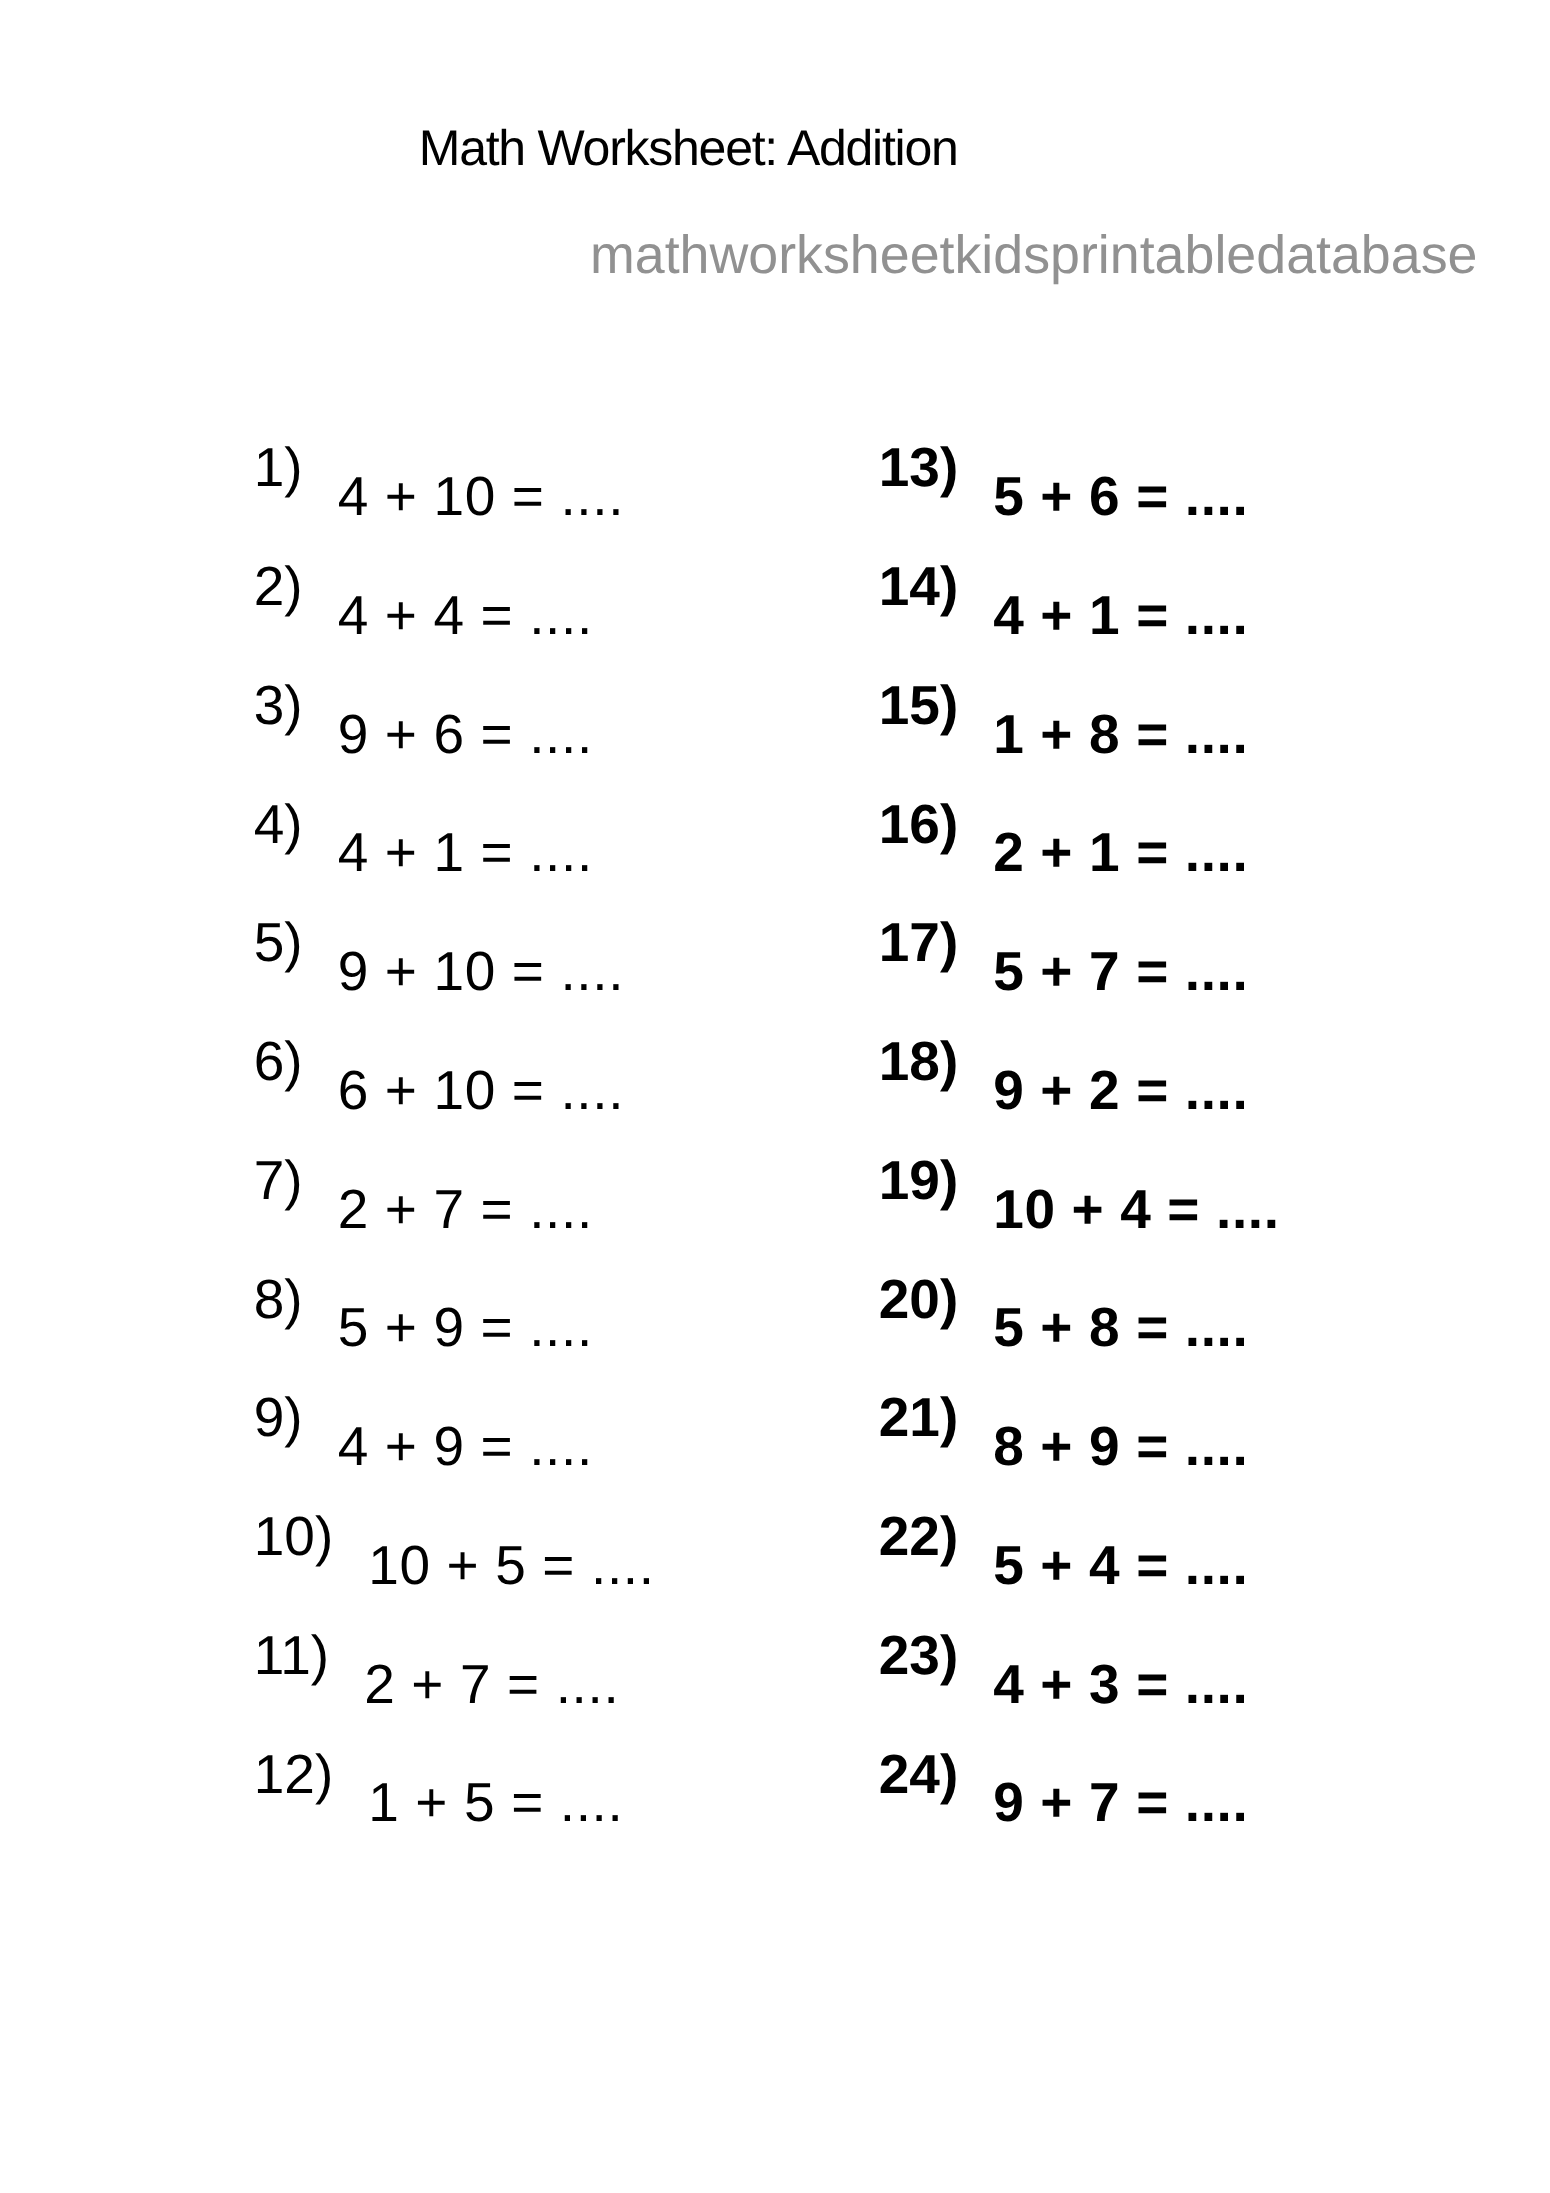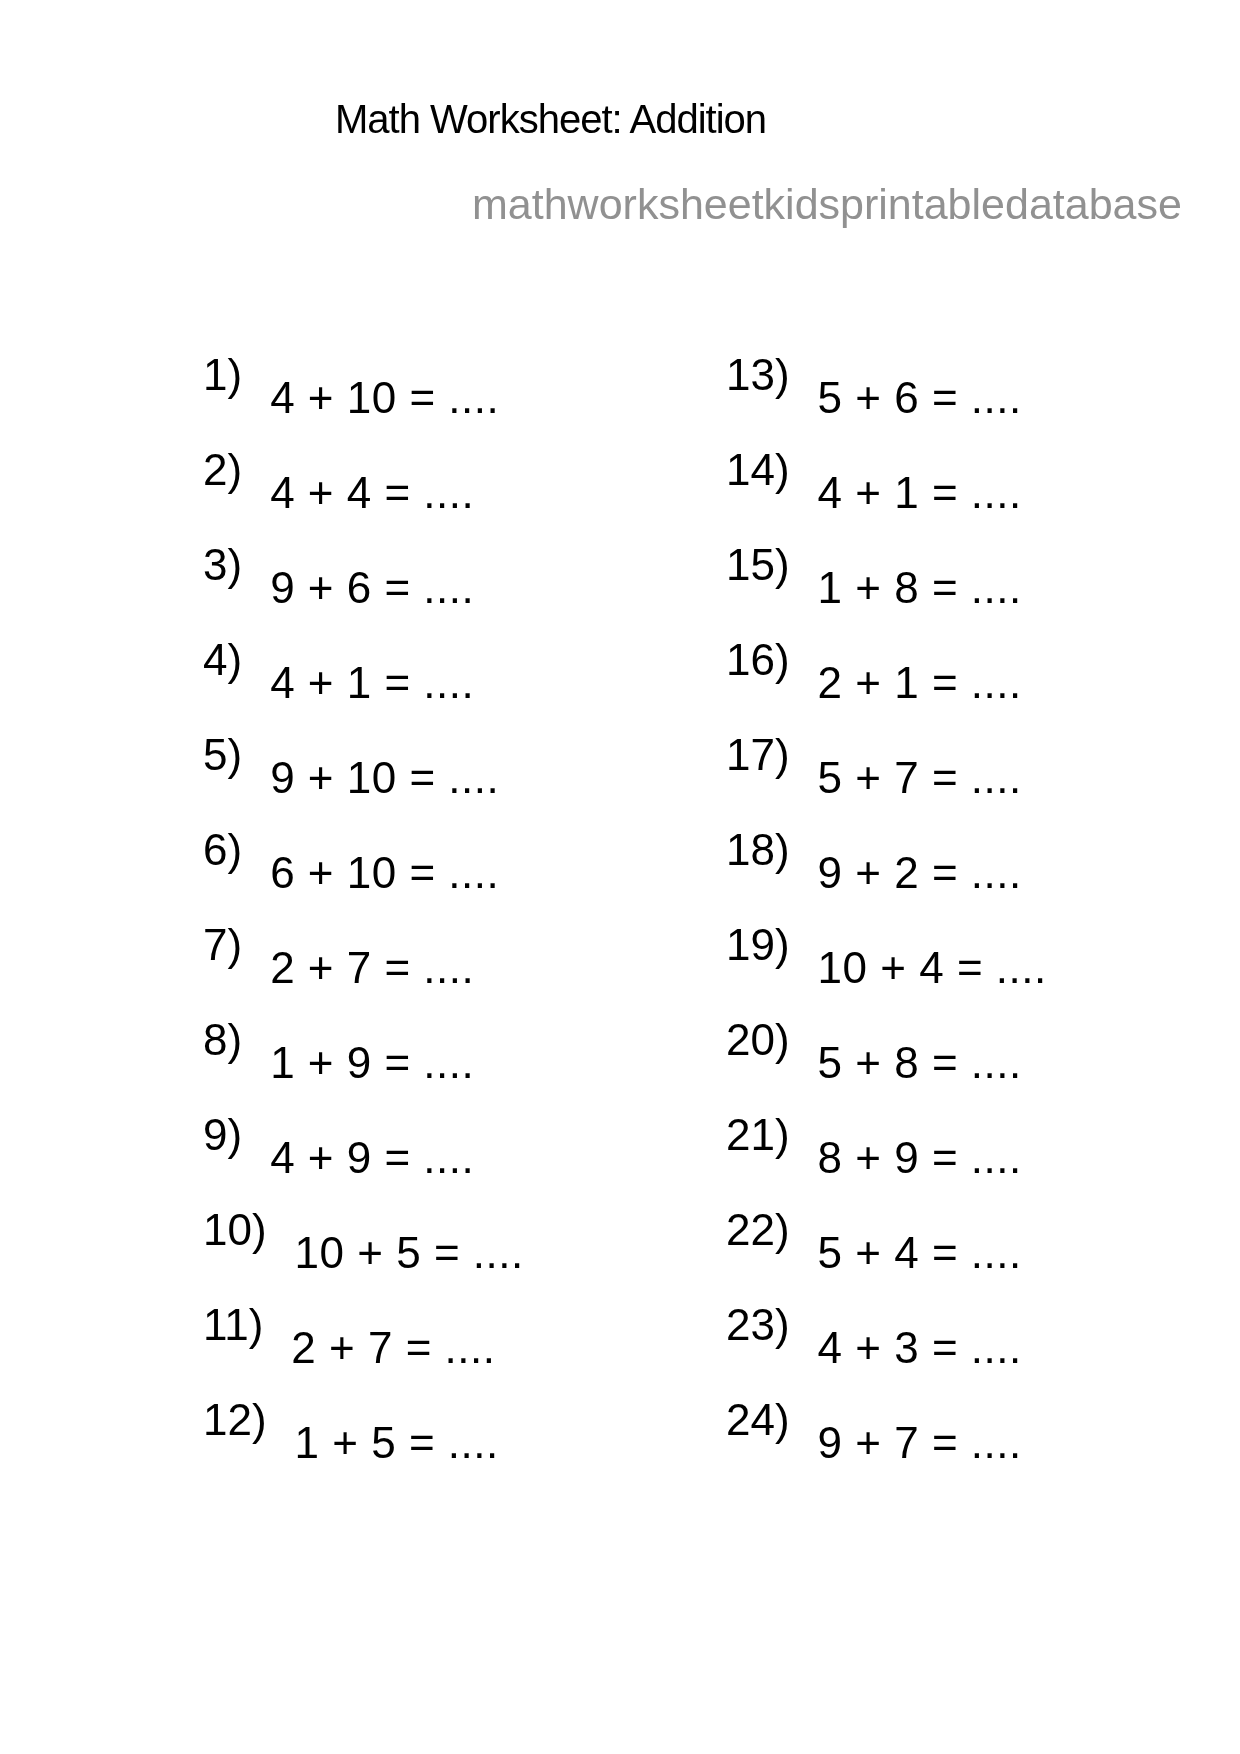--- a/index.html
+++ b/index.html
@@ -37,21 +37,21 @@
     color: var(--subtitle);
     white-space: nowrap;
   }
   .col {
     position: absolute;
     top: 327px;
     display: flex;
     flex-direction: column;
   }
   .col-left  { left: 203px; }
-  .col-right { left: 726px; }
+  .col-right { left: 703px; font-weight: bold; }
   .row {
     height: 95px;
     display: flex;
     align-items: center;
     font-size: 44px;
     line-height: 1;
     white-space: nowrap;
   }
   .num { margin-right: 28px; }
   .expr { letter-spacing: 0.5px; margin-top: 47px; }
@@ -88,21 +88,21 @@
     <div class="row">
         <span class="num">6)</span>
         <span class="expr">6 + 10 = ....</span>
       </div>
     <div class="row">
         <span class="num">7)</span>
         <span class="expr">2 + 7 = ....</span>
       </div>
     <div class="row">
         <span class="num">8)</span>
-        <span class="expr">1 + 9 = ....</span>
+        <span class="expr">5 + 9 = ....</span>
       </div>
     <div class="row">
         <span class="num">9)</span>
         <span class="expr">4 + 9 = ....</span>
       </div>
     <div class="row">
         <span class="num">10)</span>
         <span class="expr">10 + 5 = ....</span>
       </div>
     <div class="row">

